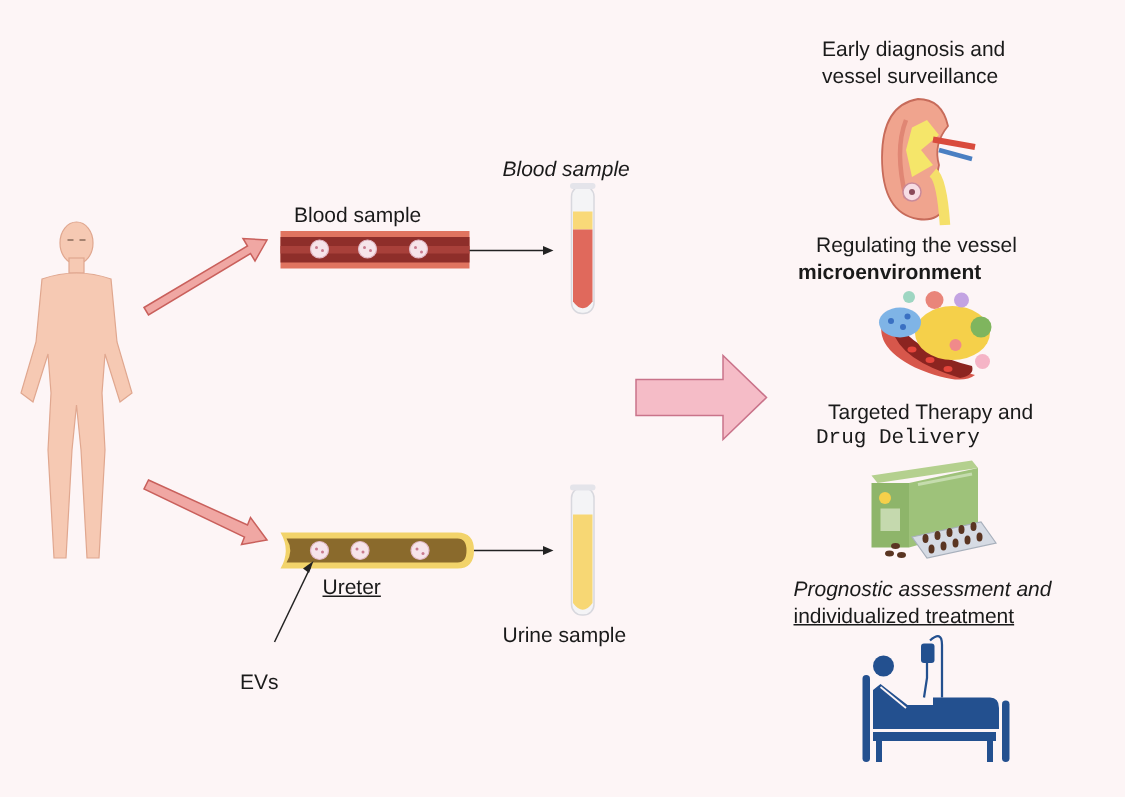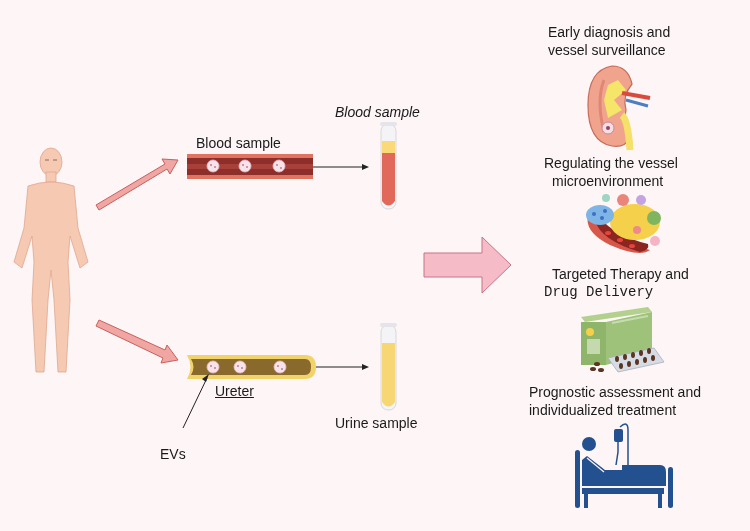--- a/index.html
+++ b/index.html
@@ -101,21 +101,21 @@
   <path d="M604 80 Q596 100 604 132" stroke="#e08674" stroke-width="3" fill="none"></path>
   <path d="M608 85 L618 80 L626 90 L614 100 L622 110 L608 118 L604 100 Z" fill="#f5e66a"></path>
   <path d="M622 115 Q628 120 630 150" stroke="#f5e06a" stroke-width="7" fill="none"></path>
   <path d="M622 93 L650 98" stroke="#d94b3d" stroke-width="4"></path>
   <path d="M626 100 L648 106" stroke="#4a7fc2" stroke-width="3"></path>
   <circle cx="608" cy="128" r="6" fill="#f7dde4" stroke="#c98a9a"></circle>
   <circle cx="608" cy="128" r="2" fill="#8a4a5a"></circle>
 </svg>
 
 <div class="lbl" style="left:544px;top:155px;width:150px;">Regulating the vessel</div>
-<div class="lbl" style="left:552px;top:173px;width:150px;">microenvironment</div>
+<div class="lbl" style="left:532px;top:173px;width:150px;font-weight:bold;">microenvironment</div>
 <svg width="750" height="531" style="left:0;top:0;">
   <path d="M590 210 Q580 230 610 245 Q640 258 650 250 Q610 240 595 215 Z" fill="#d7574b"></path>
   <path d="M595 220 Q600 240 640 252 Q650 250 648 244 Q615 236 600 218 Z" fill="#8c2420"></path>
   <g fill="#e5453b">
       <ellipse cx="608" cy="233" rx="3" ry="2"></ellipse>
       <ellipse cx="620" cy="240" rx="3" ry="2"></ellipse>
       <ellipse cx="632" cy="246" rx="3" ry="2"></ellipse>
     </g>
   <ellipse cx="635" cy="222" rx="25" ry="18" fill="#f5d04a"></ellipse>
   <ellipse cx="600" cy="215" rx="14" ry="10" fill="#7fb4e6"></ellipse>
@@ -152,22 +152,22 @@
       <ellipse cx="629" cy="364" rx="2" ry="3"></ellipse>
       <ellipse cx="637" cy="362" rx="2" ry="3"></ellipse>
       <ellipse cx="645" cy="360" rx="2" ry="3"></ellipse>
       <ellipse cx="653" cy="358" rx="2" ry="3"></ellipse>
     <ellipse cx="597" cy="364" rx="3" ry="2"></ellipse>
       <ellipse cx="593" cy="369" rx="3" ry="2"></ellipse>
       <ellipse cx="601" cy="370" rx="3" ry="2"></ellipse>
   </g>
 </svg>
 
-<div class="lbl" style="left:529px;top:384px;width:180px;">Prognostic assessment and</div>
-<div class="lbl" style="left:529px;top:402px;width:180px;">individualized treatment</div>
+<div class="lbl" style="left:529px;top:384px;width:180px;font-style:italic;">Prognostic assessment and</div>
+<div class="lbl" style="left:529px;top:402px;width:180px;text-decoration:underline;">individualized treatment</div>
 <svg width="750" height="531" style="left:0;top:0;">
   <g fill="#23508f" stroke="#23508f">
     <rect x="575" y="450" width="5" height="58" rx="2.5" stroke="none"></rect>
     <rect x="668" y="467" width="5" height="41" rx="2.5" stroke="none"></rect>
     <circle cx="589" cy="444" r="7" stroke="none"></circle>
     <path d="M587 456 L605 470 L622 470 L622 465 L660 465 Q666 465 666 472 L666 486 L582 486 L582 460 Z" stroke="none"></path>
     <rect x="582" y="488" width="82" height="6" stroke="none"></rect>
     <rect x="584" y="494" width="4" height="14" stroke="none"></rect>
     <rect x="658" y="494" width="4" height="14" stroke="none"></rect>
     <rect x="614" y="429" width="9" height="13" rx="2" stroke="none"></rect>

